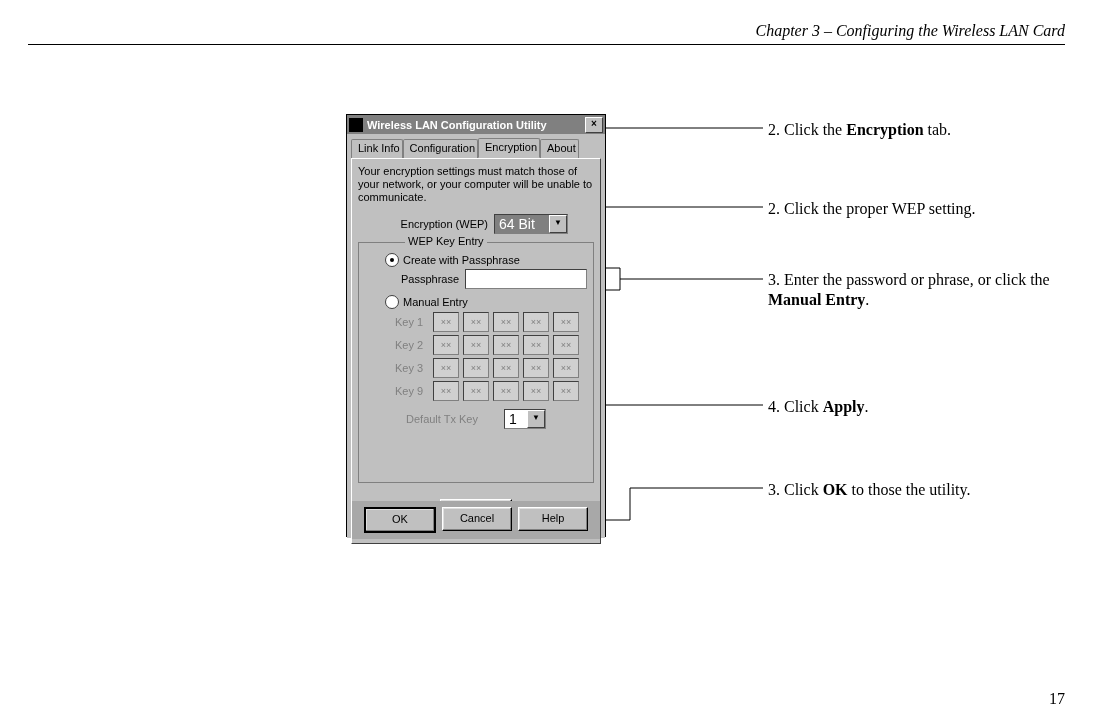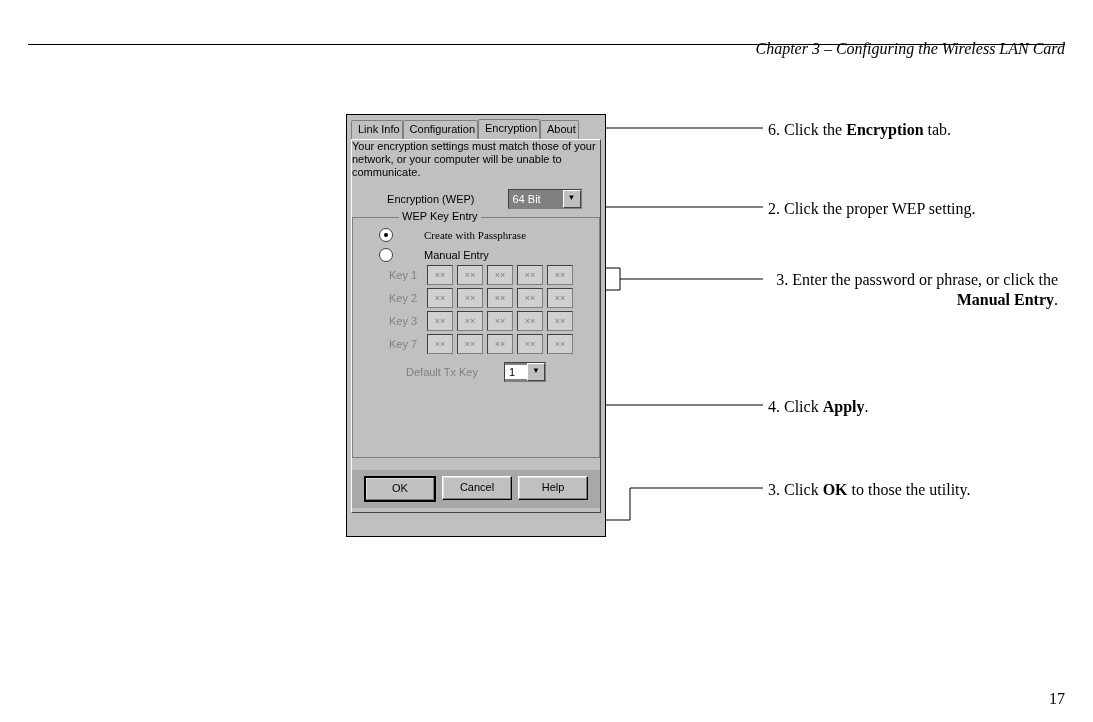--- a/index.html
+++ b/index.html
@@ -7,21 +7,21 @@
     padding: 0;
     font-family: "Times New Roman", serif;
     background: #fff;
     width: 1093px;
     height: 722px;
     position: relative;
     color: #000;
   }
   .header {
     position: absolute;
-    top: 40px;
+    top: 22px;
     right: 28px;
     font-style: italic;
     font-size: 16px;
   }
   .hr {
     position: absolute;
     top: 44px;
     left: 28px;
     right: 28px;
     border-top: 1.5px solid #000;
@@ -103,36 +103,37 @@
     border-bottom: 1px solid #c0c0c0;
     top: 0;
     z-index: 2;
   }
   .tabpage {
     border: 1px solid #fff;
     border-right-color:#404040; border-bottom-color:#404040;
     height: 372px;
     position: relative;
     background: #c0c0c0;
+    padding: 6px;
   }
   .intro {
     font-size: 11px;
     line-height: 13px;
     margin-bottom: 10px;
   }
-  .row { display:flex; align-items:center; margin: 2px 0; gap: 27px;}
+  .row { display:flex; align-items:center; margin: 2px 0;}
   .lbl { text-align:right; padding-right:6px; }
   .combo {
     display:flex; align-items:center;
     border:1px solid #808080;
     border-top-color:#404040; border-left-color:#404040;
     background:#808080;
     height:18px;
   }
-  .combo .val { color:#fff; background:#808080; padding:1px 4px; width:46px; font-size:11px;}
+  .combo .val { color:#fff; background:#808080; padding:1px 4px; width:46px; font-size:14px;}
   .combo .arrow {
     width:16px; height:16px; background:#c0c0c0;
     border:1px solid #fff; border-right-color:#404040; border-bottom-color:#404040;
     text-align:center; font-size:8px; line-height:14px;
   }
   .groupbox {
     border:1px solid #808080;
     position:relative;
     margin-top:8px;
     padding:8px 6px 6px 6px;
@@ -219,34 +220,39 @@
 
   <line x1="573" y1="486" x2="573" y2="405"></line>
   <line x1="573" y1="405" x2="763" y2="405"></line>
 
   <line x1="600" y1="520" x2="630" y2="520"></line>
   <line x1="630" y1="520" x2="630" y2="488"></line>
   <line x1="630" y1="488" x2="763" y2="488"></line>
 </svg>
 
 <div class="callout" style="left:768px; top:120px;">
-  <span>6. Click the </span><b>Encryption</b><span> tab.</span>
+  <span>2. Click the </span><b>Encryption</b><span> tab.</span>
 </div>
 <div class="callout" style="left:768px; top:199px;">2. Click the proper WEP setting.</div>
-<div class="callout" style="left:768px; top:270px; width:290px;text-align:right;">
+<div class="callout" style="left:768px; top:270px; width:290px;">
   <span>3. Enter the password or phrase, or click the </span><b>Manual Entry</b><span>.</span>
 </div>
 <div class="callout" style="left:768px; top:397px;">
   <span>4. Click </span><b>Apply</b><span>.</span>
 </div>
 <div class="callout" style="left:768px; top:480px;">
   <span>3. Click </span><b>OK</b><span> to those the utility.</span>
 </div>
 
 <div class="win">
+  <div class="titlebar">
+    <div class="sysicon"></div>
+    <div class="title">Wireless LAN Configuration Utility</div>
+    <div class="closebtn">×</div>
+  </div>
   <div class="client">
     <div class="tabs">
       <div class="tab">Link Info</div>
       <div class="tab">Configuration</div>
       <div class="tab active">Encryption</div>
       <div class="tab">About</div>
     </div>
     <div class="tabpage">
       <div class="intro">Your encryption settings must match those of your network, or your computer will be unable to communicate.</div>
 
@@ -254,26 +260,30 @@
         <div class="lbl" style="width:104px;">Encryption (WEP)</div>
         <div class="combo">
           <div class="val">64 Bit</div>
           <div class="arrow">▼</div>
         </div>
       </div>
 
       <div class="groupbox" style="height:225px;">
         <div class="legend">WEP Key Entry</div>
 
-        <div class="row" style="margin-left:20px;font-family:Liberation Serif, serif;">
+        <div class="row" style="margin-left:20px;">
           <span class="radio">
               <span class="dot"></span>
             </span>
           <span>Create with Passphrase</span>
         </div>
+        <div class="row" style="margin-left:36px;">
+          <div class="lbl" style="width:62px;">Passphrase</div>
+          <div class="textfield"></div>
+        </div>
         <div class="row" style="margin-left:20px; margin-top:6px;">
           <span class="radio"></span>
           <span>Manual Entry</span>
         </div>
 
         <div class="keyrow">
           <div class="klbl">Key 1</div>
           <div class="keycell">××</div>
           <div class="keycell">××</div>
           <div class="keycell">××</div>
@@ -290,21 +300,21 @@
         </div>
         <div class="keyrow">
           <div class="klbl">Key 3</div>
           <div class="keycell">××</div>
           <div class="keycell">××</div>
           <div class="keycell">××</div>
           <div class="keycell">××</div>
           <div class="keycell">××</div>
         </div>
         <div class="keyrow">
-          <div class="klbl">Key 7</div>
+          <div class="klbl">Key 9</div>
           <div class="keycell">××</div>
           <div class="keycell">××</div>
           <div class="keycell">××</div>
           <div class="keycell">××</div>
           <div class="keycell">××</div>
         </div>
 
         <div class="defrow">
           <div class="lbl" style="color:#808080;">Default Tx Key</div>
           <div class="combo">

